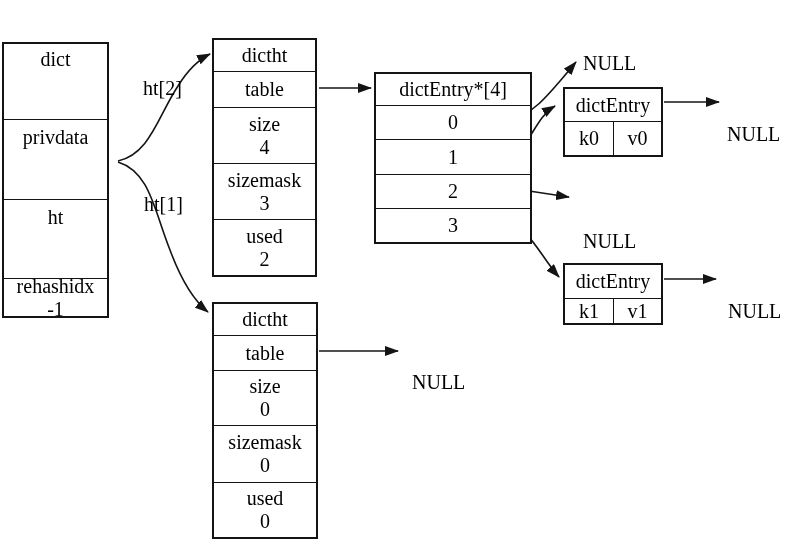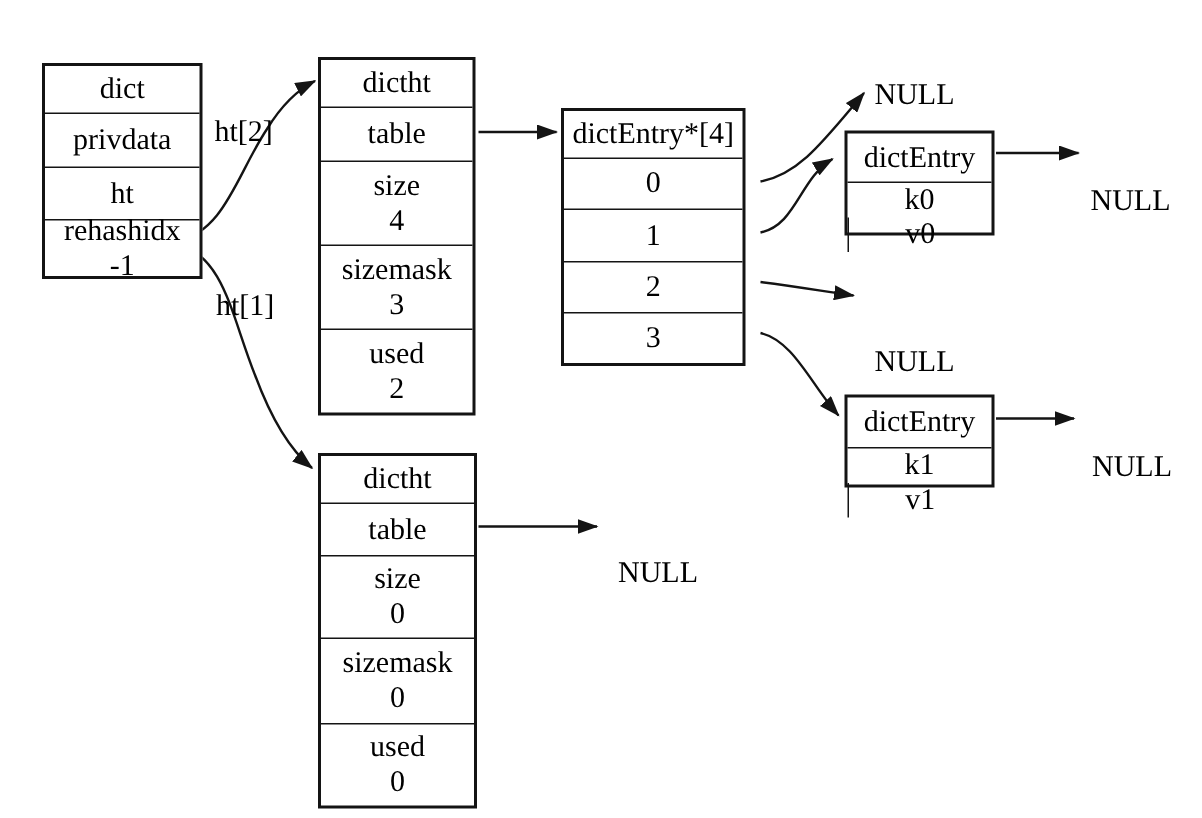--- a/index.html
+++ b/index.html
@@ -36,21 +36,21 @@
     display: flex;
     align-items: center;
     justify-content: center;
     text-align: center;
     white-space: pre-line;
     font-size: 20px;
     line-height: 1.15;
     flex: 0 0 auto;
   }
   .cell + .cell, .kvrow { border-top: 1.5px solid #141414; }
-  .kvrow { display: flex; flex-direction: column; flex: 0 0 auto; }
+  .kvrow { display: flex; flex: 0 0 auto; }
   .kvcell {
     flex: 1 1 50%;
     display: flex;
     align-items: center;
     justify-content: center;
     font-size: 20px;
     line-height: 1.15;
   }
   .kvcell + .kvcell { border-left: 1.5px solid #141414; }
   .flabel {
@@ -77,40 +77,40 @@
     <path class="edge" d="M319,88 L371,88" marker-end="url(#ah)"></path>
     <path class="edge" d="M507,121 C533,116 549,94 576,62" marker-end="url(#ah)"></path>
     <path class="edge" d="M507,155 C531,150 533,119 555,106" marker-end="url(#ah)"></path>
     <path class="edge" d="M507,188 C531,191 548,194 569,197" marker-end="url(#ah)"></path>
     <path class="edge" d="M507,222 C529,227 541,257 559,277" marker-end="url(#ah)"></path>
     <path class="edge" d="M664,102 L719,102" marker-end="url(#ah)"></path>
     <path class="edge" d="M664,279 L716,279" marker-end="url(#ah)"></path>
     <path class="edge" d="M319,351 L398,351" marker-end="url(#ah)"></path>
   </svg>
 
-  <div class="node" style="left:28px; top:42px; width:107px;">
+  <div class="node" style="left:2px; top:42px; width:107px;gap:44px;">
     <div class="cell" style="height:31px">dict</div>
     <div class="cell" style="height:36px">privdata</div>
     <div class="cell" style="height:35px">ht</div>
     <div class="cell" style="height:38px">rehashidx
 -1</div>
   </div>
 
   <div class="node" style="left:212px; top:38px; width:105px;">
     <div class="cell" style="height:31px">dictht</div>
     <div class="cell" style="height:36px">table</div>
     <div class="cell" style="height:56px">size
 4</div>
     <div class="cell" style="height:56px">sizemask
 3</div>
     <div class="cell" style="height:56px">used
 2</div>
   </div>
 
-  <div class="node" style="left:374px; top:72px; width:123px;">
+  <div class="node" style="left:374px; top:72px; width:158px;">
     <div class="cell" style="height:31px">dictEntry*[4]</div>
     <div class="cell" style="height:34px">0</div>
     <div class="cell" style="height:35px">1</div>
     <div class="cell" style="height:34px">2</div>
     <div class="cell" style="height:34px">3</div>
   </div>
 
   <div class="node" style="left:563px; top:87px; width:100px;">
     <div class="cell" style="height:32px">dictEntry</div>
     <div class="kvrow" style="height:34px">

